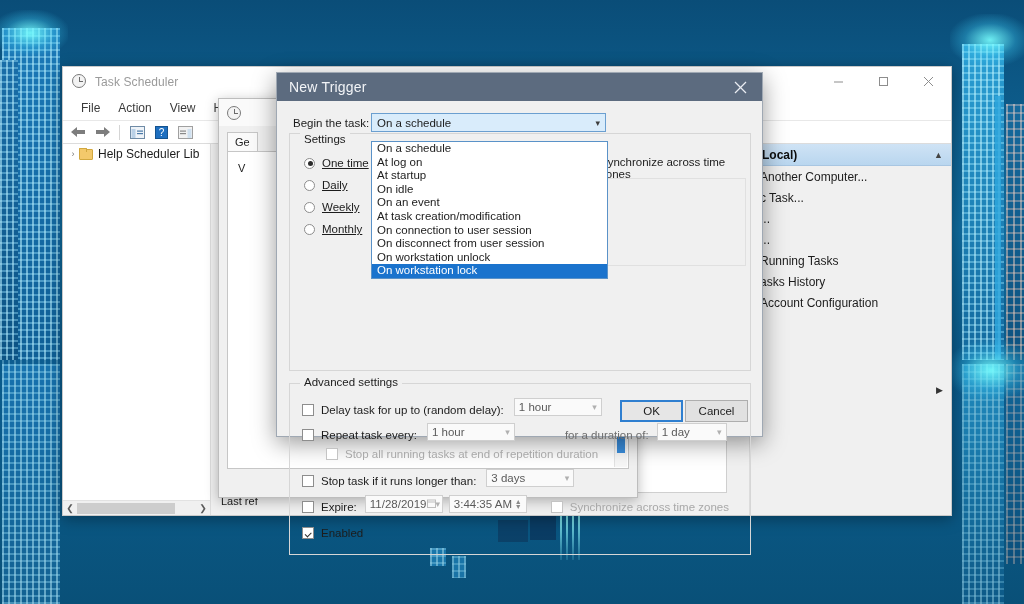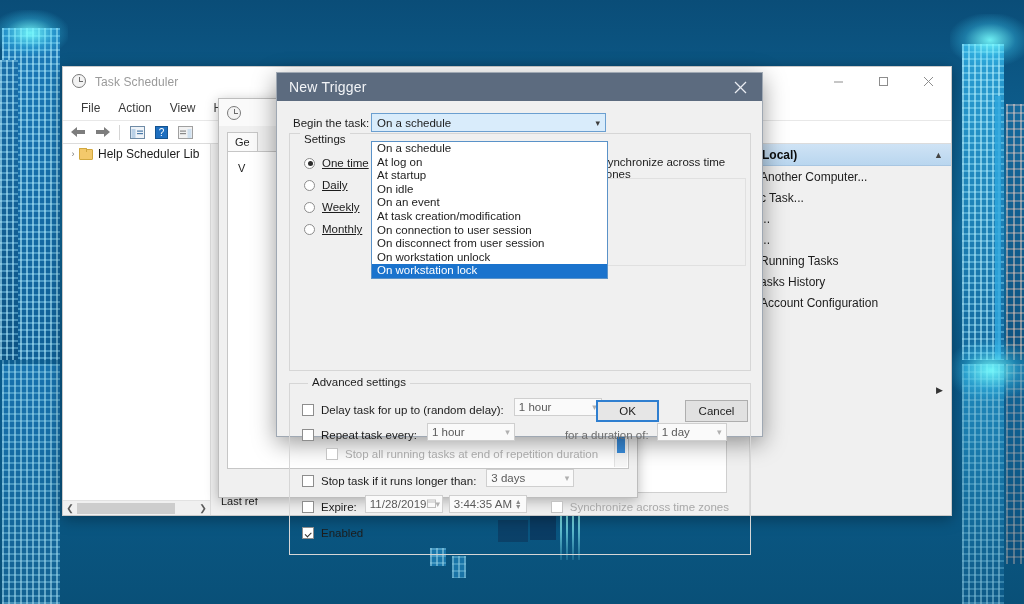--- a/index.html
+++ b/index.html
@@ -241,21 +241,21 @@
   .radio.on::after{content:"";position:absolute;left:2.5px;top:2.5px;width:5px;height:5px;border-radius:50%;background:#2b2b2b;}
   .sync-right { position:absolute; left:310px; top:22px; font-size:11.5px; color:#1c1c1c;}
   .innerpanel { position:absolute; left:308px; top:44px; width:148px; height:88px; border:1px solid #e0e0e0; background:#f0f0f0;}
 
   
   .group2 {
     position:absolute; left:12px; top:282px; width:462px; height:172px;
     border:1px solid #d6d6d6;
   }
   .group2 > .gtitle {
-    position:absolute; left:18px; top:-8px; font-size:11.5px; color:#1c1c1c;
+    position:absolute; left:10px; top:-8px; font-size:11.5px; color:#1c1c1c;
     background:#f0f0f0; padding:0 4px;
   }
   .adv-row { display:flex; align-items:flex-end; font-size:11.5px; color:#1c1c1c; margin-left:12px; }
   .cb {
     width:12px;height:12px;border:1px solid #8d8d8d;background:#fff;margin-right:7px;position:relative;flex:none;
   }
   .cb.dim { border-color:#c4c4c4; }
   .cb.checked::after{
     content:""; position:absolute; left:2px; top:4px; width:5px;height:2.5px;
     border-left:1.6px solid #2b2b2b; border-bottom:1.6px solid #2b2b2b;
@@ -268,21 +268,21 @@
     font-size:11.5px; color:#5a5a5a; padding:0 4px;
   }
   .ddbox .chev { font-size:9px; color:#b0b0b0; }
   .spinbox {
     height:18px; background:#fafafa;border:1px solid #cfcfcf; display:flex; align-items:center;
     justify-content:space-between; font-size:11.5px; color:#5a5a5a; padding:0 4px;
   }
   .spin { display:flex; flex-direction:column; line-height:5px; font-size:7px; color:#8a8a8a; }
 
   
-  .dlgbtns { position:absolute; right:14px; bottom:14px; display:flex; gap:26px; }
+  .dlgbtns { position:absolute; right:14px; bottom:14px; display:flex; gap:2px; }
   .btn {
     width:63px; height:22px; background:#e1e1e1; border:1px solid #aeaeae;
     font-size:11.5px; color:#1c1c1c; display:flex; align-items:center; justify-content:center;
   }
   .btn.primary { border:2px solid #2f7fd0; background:#e6e6e6; }
 </style>
 </head>
 <body>
 
 <div id="desktop">

